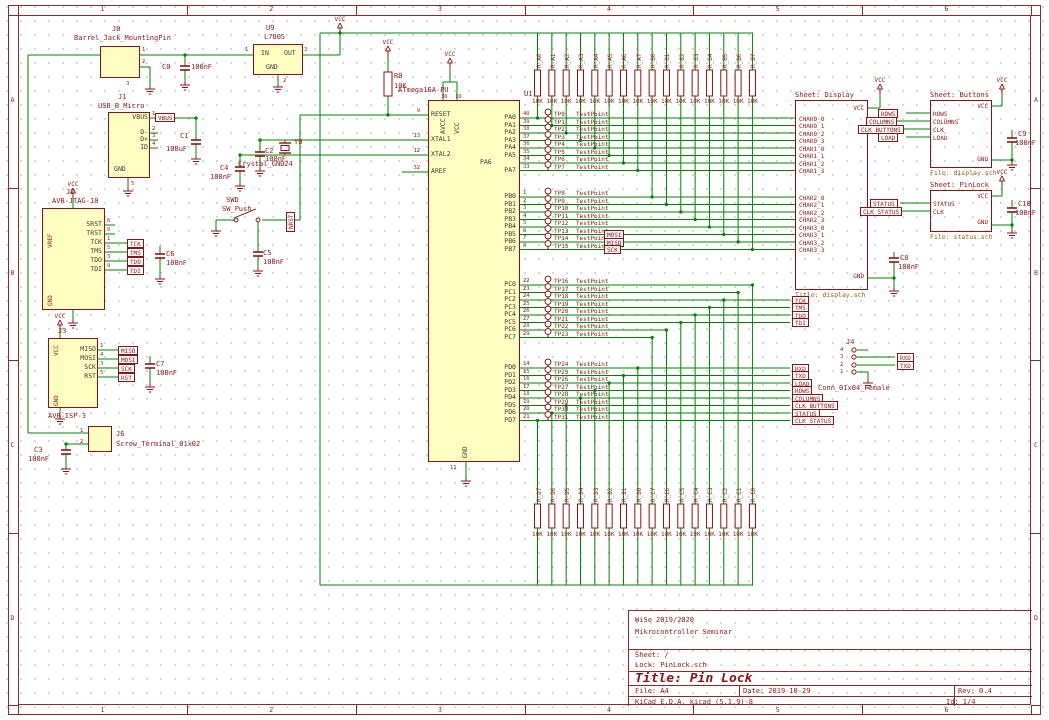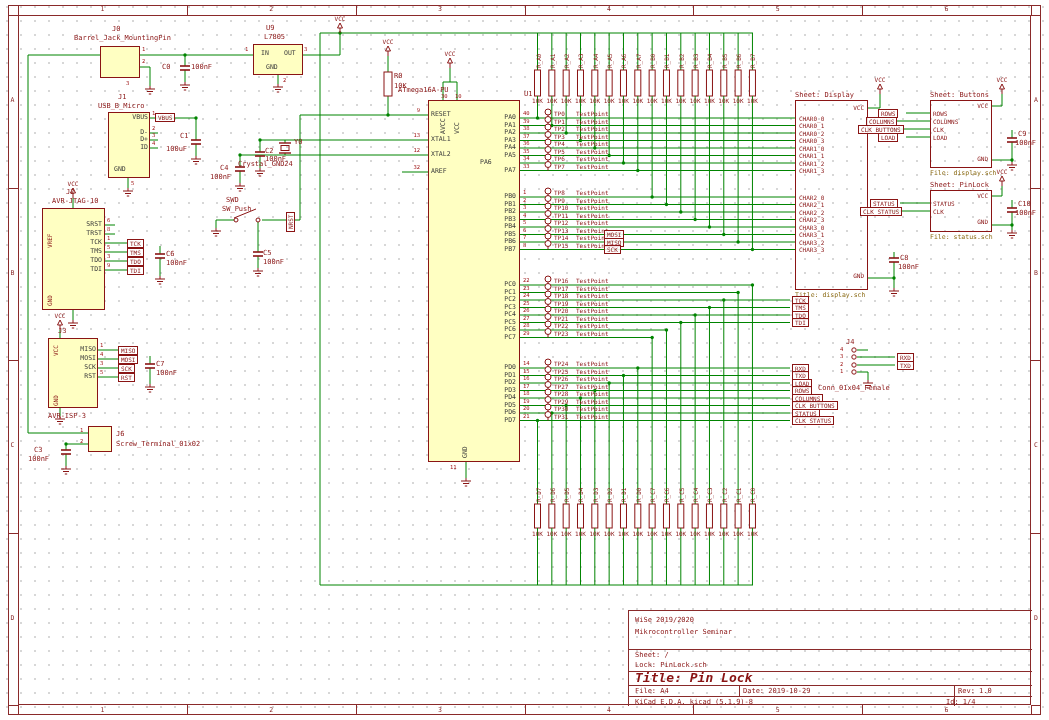--- a/index.html
+++ b/index.html
@@ -501,21 +501,21 @@
     <div class="tbline" style="left:0;top:85px;width:403px;height:1px"></div>
     <div class="tbline" style="left:110px;top:74px;width:1px;height:11px"></div>
     <div class="tbline" style="left:325px;top:74px;width:1px;height:21px"></div>
     <div class="tbtext" style="left:6px;top:5px">WiSe 2019/2020</div>
     <div class="tbtext" style="left:6px;top:17px">Mikrocontroller Seminar</div>
     <div class="tbtext" style="left:6px;top:40px">Sheet: /</div>
     <div class="tbtext" style="left:6px;top:50px">Lock: PinLock.sch</div>
     <div class="tbtitle" style="left:6px;top:62px">Title: Pin Lock</div>
     <div class="tbtext" style="left:6px;top:76px">File: A4</div>
     <div class="tbtext" style="left:114px;top:76px">Date: 2019-10-29</div>
-    <div class="tbtext" style="left:329px;top:76px">Rev: 1.0</div>
+    <div class="tbtext" style="left:329px;top:76px">Rev: 0.4</div>
     <div class="tbtext" style="left:6px;top:87px">KiCad E.D.A.  kicad (5.1.9)-8</div>
     <div class="tbtext" style="left:317px;top:87px">Id: 1/4</div>
   </div>
 <div class="abs tick" style="left: 18px; top: 5px; width: 1px; height: 10px;"></div>
     <div class="abs tick" style="left: 18px; top: 705px; width: 1px; height: 10px;"></div>
     <div class="abs tick" style="left: 186.833px; top: 5px; width: 1px; height: 10px;"></div>
     <div class="abs tick" style="left: 186.833px; top: 705px; width: 1px; height: 10px;"></div>
     <div class="abs tick" style="left: 355.667px; top: 5px; width: 1px; height: 10px;"></div>
     <div class="abs tick" style="left: 355.667px; top: 705px; width: 1px; height: 10px;"></div>
     <div class="abs tick" style="left: 524.5px; top: 5px; width: 1px; height: 10px;"></div>

